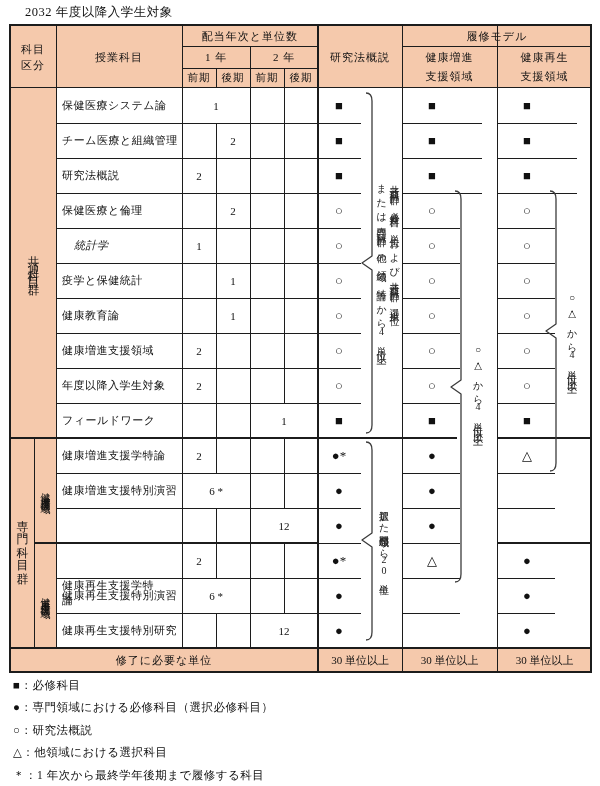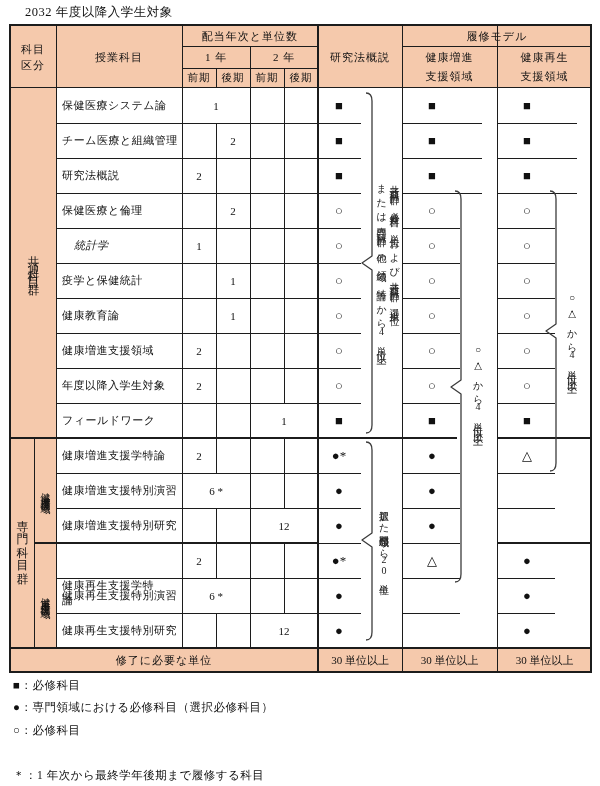--- a/index.html
+++ b/index.html
@@ -239,34 +239,34 @@
     <div class="scell" style="left: 498px; top: 403px; width: 58px; height: 35px;">■</div>
     <div class="ccell" style="left: 57px; top: 438px; width: 148px; height: 35px;">健康増進支援学特論</div>
     <div class="crcell" style="left: 182px; top: 438px; width: 34px; height: 35px;">2</div>
     <div class="scell" style="left: 318px; top: 438px; width: 42px; height: 35px;">●*</div>
     <div class="scell" style="left: 403px; top: 438px; width: 58px; height: 35px;">●</div>
     <div class="scell" style="left: 498px; top: 438px; width: 58px; height: 35px;">△</div>
     <div class="ccell" style="left: 57px; top: 473px; width: 124px; height: 35px;">健康増進支援特別演習</div>
     <div class="crcell" style="left: 182px; top: 473px; width: 68px; height: 35px;">6 *</div>
     <div class="scell" style="left: 318px; top: 473px; width: 42px; height: 35px;">●</div>
     <div class="scell" style="left: 403px; top: 473px; width: 58px; height: 35px;">●</div>
-    <div class="ccell" style="left: 57px; top: 508px; width: 124px; height: 35px;">健康増進支援特別研究</div>
     <div class="crcell" style="left: 250px; top: 508px; width: 68px; height: 35px;">12</div>
     <div class="scell" style="left: 318px; top: 508px; width: 42px; height: 35px;">●</div>
     <div class="scell" style="left: 403px; top: 508px; width: 58px; height: 35px;">●</div>
     <div class="ccell" style="left: 57px; top: 543px; width: 104px; height: 35px; margin-top: 32px;">健康再生支援学特論</div>
     <div class="crcell" style="left: 182px; top: 543px; width: 34px; height: 35px;">2</div>
     <div class="scell" style="left: 318px; top: 543px; width: 42px; height: 35px;">●*</div>
     <div class="scell" style="left: 403px; top: 543px; width: 58px; height: 35px;">△</div>
     <div class="scell" style="left: 498px; top: 543px; width: 58px; height: 35px;">●</div>
     <div class="ccell" style="left: 57px; top: 578px; width: 124px; height: 35px;">健康再生支援特別演習</div>
     <div class="crcell" style="left: 182px; top: 578px; width: 68px; height: 35px;">6 *</div>
     <div class="scell" style="left: 318px; top: 578px; width: 42px; height: 35px;">●</div>
     <div class="scell" style="left: 498px; top: 578px; width: 58px; height: 35px;">●</div>
     <div class="ccell" style="left: 57px; top: 613px; width: 124px; height: 35px;">健康再生支援特別研究</div>
     <div class="crcell" style="left: 250px; top: 613px; width: 68px; height: 35px;">12</div>
     <div class="scell" style="left: 318px; top: 613px; width: 42px; height: 35px;">●</div>
     <div class="scell" style="left: 498px; top: 613px; width: 58px; height: 35px;">●</div>
     <div class="legend-line" style="left: 13px; top: 678px;">■：必修科目</div>
     <div class="legend-line" style="left: 13px; top: 700.4px;">●：専門領域における必修科目（選択必修科目）</div>
-    <div class="legend-line" style="left: 13px; top: 722.8px;">○：必修科目</div>
+    <div class="legend-line" style="left: 13px; top: 722.8px;">○：研究法概説</div>
+    <div class="legend-line" style="left: 13px; top: 745.2px;">△：他領域における選択科目</div>
     <div class="legend-line" style="left: 13px; top: 767.6px;">＊：1 年次から最終学年後期まで履修する科目</div>
   </div>
 
 </body></html>

